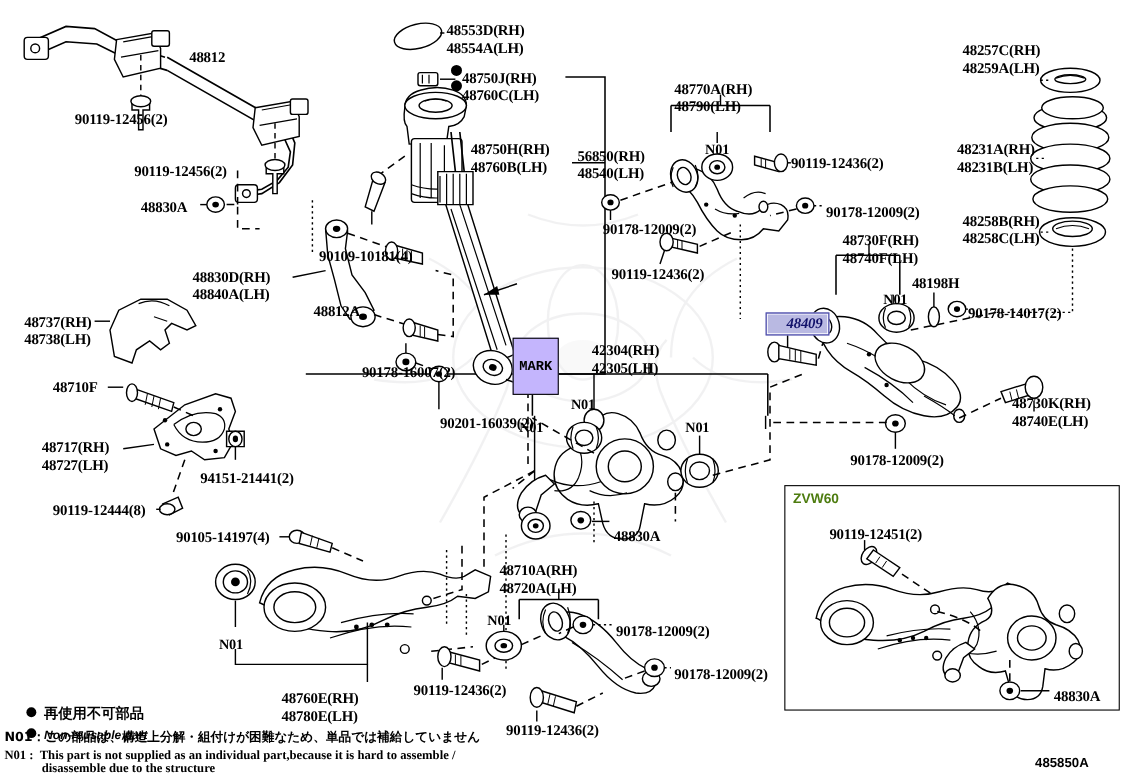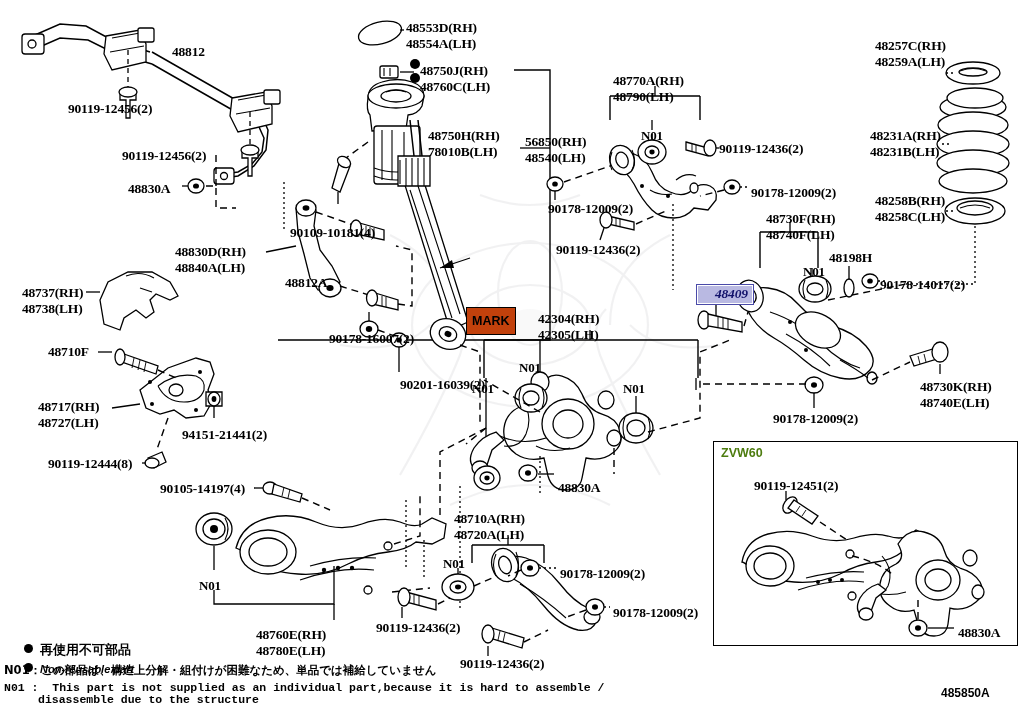--- a/index.html
+++ b/index.html
@@ -58,35 +58,35 @@
     white-space:pre;
   }
   .legend .dot{
     display:inline-block;
     width:9px;height:9px;border-radius:50%;
     background:#000;margin-right:7px;
     vertical-align:1px;
   }
   .jp{font-family:"DejaVu Sans","Liberation Sans",sans-serif;font-size:13px;font-weight:bold;}
   .en{font-family:"Liberation Sans","DejaVu Sans",sans-serif;font-size:11px;font-weight:bold;font-style:italic;}
-  .note{font-family:Liberation Mono, monospace;font-size:11.5px;font-weight:bold;line-height:13.5px;}
+  .note{font-family:Liberation Serif, serif;font-size:11.5px;font-weight:bold;line-height:13.5px;}
   .notejp{font-family:"DejaVu Sans","Liberation Sans",sans-serif;font-size:11.5px;font-weight:bold;line-height:13.5px;}
   .figcode{
     position:absolute;
     font-family:"Liberation Sans","DejaVu Sans",sans-serif;
     font-size:12px;font-weight:bold;color:#000;
   }
   
   .markbox{
     position:absolute;
     border:1.6px solid #000;
-    font-family:Liberation Sans, sans-serif;
+    font-family:Liberation Mono, monospace;
     font-weight:bold;font-size:12.5px;
-    padding:6px 5px;
-    background:#c2410c;
+    padding:18px 5px;
+    background:#c4b5fd;
     color:#000;
   }
   
   #inset{
     position:absolute;
     left:713px;top:441px;
     width:303px;height:203px;
     border:1.7px solid #000;
     background:transparent;
   }
@@ -641,21 +641,21 @@
       <div class="lbl" style="left: 48px; top: 456px;">90119-12444(8)</div>
       <div class="lbl" style="left: 160px; top: 481px;">90105-14197(4)</div>
       <div class="lbl n01" style="left: 199px; top: 578px;">N01</div>
       <div class="lbl" style="left: 256px; top: 627px;">48760E(RH)
 48780E(LH)</div>
       <div class="lbl" style="left: 406px; top: 20px;">48553D(RH)
 48554A(LH)</div>
       <div class="lbl" style="left: 420px; top: 63px;">48750J(RH)
 48760C(LH)</div>
       <div class="lbl" style="left: 428px; top: 128px;">48750H(RH)
-78010B(LH)</div>
+48760B(LH)</div>
       <div class="lbl" style="left: 525px; top: 134px;">56850(RH)
 48540(LH)</div>
       <div class="lbl" style="left: 290px; top: 197px; margin-top: 28px;">90109-10181(4)</div>
       <div class="lbl" style="left: 329px; top: 303px; margin-top: 28px;">90178-16007(2)</div>
       <div class="lbl" style="left: 364px; top: 377px; margin-left: 36px;">90201-16039(2)</div>
       <div class="lbl" style="left: 538px; top: 311px;">42304(RH)
 42305(LH)</div>
       <div class="lbl n01" style="left: 472px; top: 381px;">N01</div>
       <div class="lbl n01" style="left: 519px; top: 360px;">N01</div>
       <div class="lbl n01" style="left: 623px; top: 381px;">N01</div>
@@ -678,21 +678,21 @@
 48259A(LH)</div>
       <div class="lbl" style="left: 870px; top: 128px;">48231A(RH)
 48231B(LH)</div>
       <div class="lbl" style="left: 875px; top: 193px;">48258B(RH)
 48258C(LH)</div>
       <div class="lbl" style="left: 766px; top: 211px;">48730F(RH)
 48740F(LH)</div>
       <div class="lbl" style="left: 829px; top: 250px;">48198H</div>
       <div class="lbl n01" style="left: 803px; top: 264px;">N01</div>
       <div class="lbl" style="left: 880px; top: 277px;">90178-14017(2)</div>
-      <div class="lbl" style="left: 920px; top: 379px;">48730K(RH)
+      <div class="lbl" style="left: 920px; top: 359px;">48730K(RH)
 48740E(LH)</div>
       <div class="lbl" style="left: 773px; top: 411px;">90178-12009(2)</div>
       <div class="lbl" style="left: 754px; top: 478px;">90119-12451(2)</div>
       <div class="lbl" style="left: 958px; top: 625px;">48830A</div>
     </div>
 
   <div class="lbl hl" id="hl-label" style="left: 696px; top: 284px; background: rgb(185, 185, 226); border-color: rgb(74, 74, 168); color: rgb(18, 18, 107);">48409</div>
 
   <div class="markbox" style="left:466px;top:307px;">MARK</div>
 

